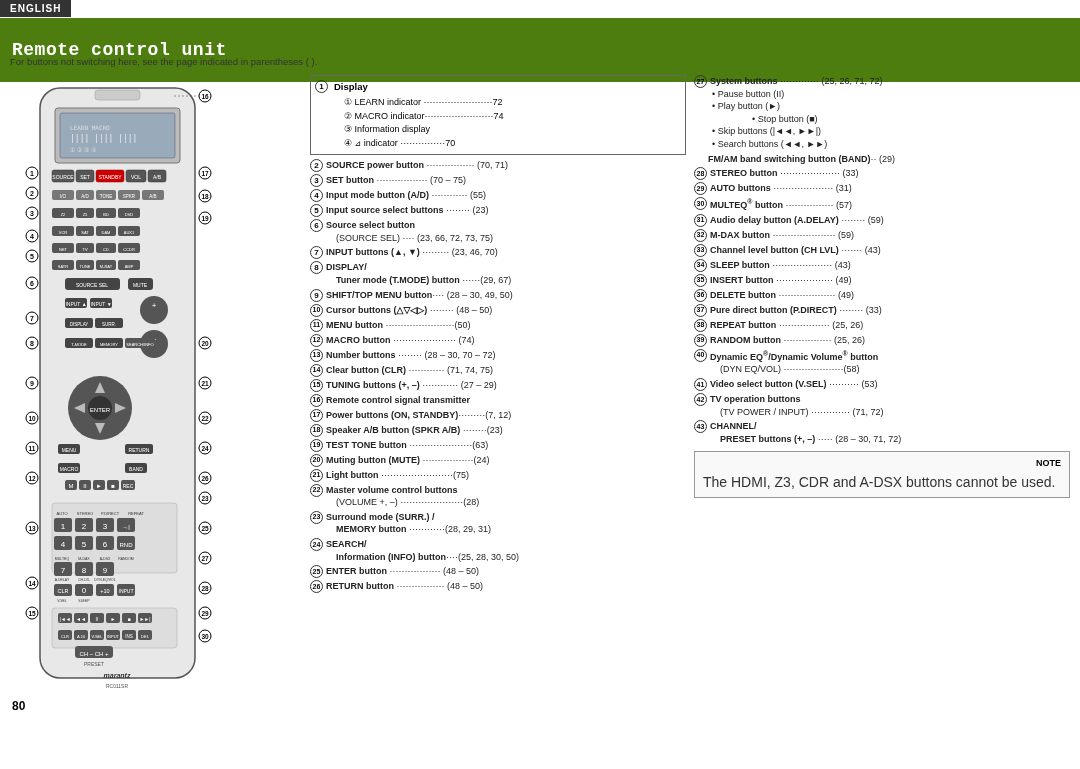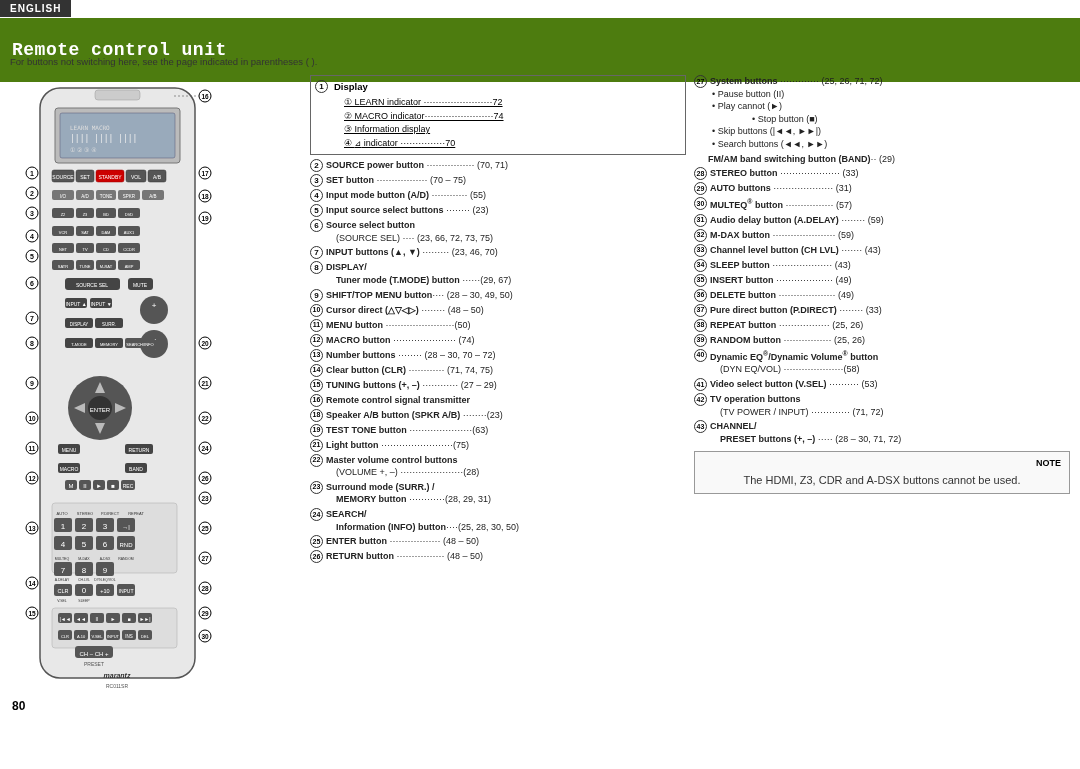--- a/index.html
+++ b/index.html
@@ -138,24 +138,23 @@
     }
 
     .note-box .note-title {
       font-weight: bold;
       font-size: 9px;
       margin-bottom: 2px;
       text-align: right;
     }
 
     .note-box .note-text {
-      font-size: 11px;
+      font-size: 14px;
       color: #333;
       line-height: 1.4;
-      text-align: center;
     }
 
     
     .page-number {
       position: absolute;
       bottom: 8px;
       left: 12px;
       font-size: 12px;
       font-weight: bold;
     }
@@ -175,21 +174,20 @@
     .display-section .display-title {
       font-weight: bold;
       font-size: 9.5px;
       margin-bottom: 2px;
     }
 
     .display-sub {
       padding-left: 10px;
       font-size: 9px;
       line-height: 1.5;
-      text-decoration: underline;
     }
 
   </style>
 </head>
 <body>
 
 <div class="page-wrapper">
 
   <div class="english-tab">ENGLISH</div>
 
@@ -555,21 +553,21 @@
           <span class="desc-circle">8</span>
           <span class="desc-text"><strong>DISPLAY/</strong><br>
           <span style="padding-left:10px;"><strong>Tuner mode (T.MODE) button</strong> ······(29, 67)</span></span>
         </div>
         <div class="desc-item">
           <span class="desc-circle">9</span>
           <span class="desc-text"><strong>SHIFT/TOP MENU button</strong>···· (28 – 30, 49, 50)</span>
         </div>
         <div class="desc-item">
           <span class="desc-circle" style="font-size:7px;">10</span>
-          <span class="desc-text"><strong>Cursor direct (△▽◁▷)</strong> ········ (48 – 50)</span>
+          <span class="desc-text"><strong>Cursor buttons (△▽◁▷)</strong> ········ (48 – 50)</span>
         </div>
         <div class="desc-item">
           <span class="desc-circle" style="font-size:7px;">11</span>
           <span class="desc-text"><strong>MENU button</strong> ·······················(50)</span>
         </div>
         <div class="desc-item">
           <span class="desc-circle" style="font-size:7px;">12</span>
           <span class="desc-text"><strong>MACRO button</strong> ····················· (74)</span>
         </div>
         <div class="desc-item">
@@ -582,26 +580,34 @@
         </div>
         <div class="desc-item">
           <span class="desc-circle" style="font-size:7px;">15</span>
           <span class="desc-text"><strong>TUNING buttons (+, –)</strong> ············ (27 – 29)</span>
         </div>
         <div class="desc-item">
           <span class="desc-circle" style="font-size:7px;">16</span>
           <span class="desc-text"><strong>Remote control signal transmitter</strong></span>
         </div>
         <div class="desc-item">
+          <span class="desc-circle" style="font-size:7px;">17</span>
+          <span class="desc-text"><strong>Power buttons (ON, STANDBY)</strong>·········(7, 12)</span>
+        </div>
+        <div class="desc-item">
           <span class="desc-circle" style="font-size:7px;">18</span>
           <span class="desc-text"><strong>Speaker A/B button (SPKR A/B)</strong> ········(23)</span>
         </div>
         <div class="desc-item">
           <span class="desc-circle" style="font-size:7px;">19</span>
           <span class="desc-text"><strong>TEST TONE button</strong> ·····················(63)</span>
+        </div>
+        <div class="desc-item">
+          <span class="desc-circle" style="font-size:7px;">20</span>
+          <span class="desc-text"><strong>Muting button (MUTE)</strong> ·················(24)</span>
         </div>
         <div class="desc-item">
           <span class="desc-circle" style="font-size:7px;">21</span>
           <span class="desc-text"><strong>Light button</strong> ························(75)</span>
         </div>
         <div class="desc-item">
           <span class="desc-circle" style="font-size:7px;">22</span>
           <span class="desc-text"><strong>Master volume control buttons</strong><br>
           <span style="padding-left:10px;">(VOLUME +, –) ·····················(28)</span></span>
         </div>
@@ -625,21 +631,21 @@
         </div>
 
       </div>
 
       <div class="col-right">
 
         <div class="desc-item">
           <span class="desc-circle" style="font-size:7px;">27</span>
           <span class="desc-text"><strong>System buttons</strong> ············· (25, 26, 71, 72)<br>
           <span style="padding-left:2px;">• Pause button (II)</span><br>
-          <span style="padding-left:2px;">• Play cannot (►)</span><br>
+          <span style="padding-left:2px;">• Play button (►)</span><br>
           <span style="padding-left:2px;margin-left:40px;">• Stop button (■)</span><br>
           <span style="padding-left:2px;">• Skip buttons (|◄◄, ►►|)</span><br>
           <span style="padding-left:2px;">• Search buttons (◄◄, ►►)</span></span>
         </div>
 
         <div class="desc-item" style="margin-top:0; padding-left:14px;">
           <span class="desc-text"><strong>FM/AM band switching button (BAND)</strong>·· (29)</span>
         </div>
 
         <div class="desc-item">

